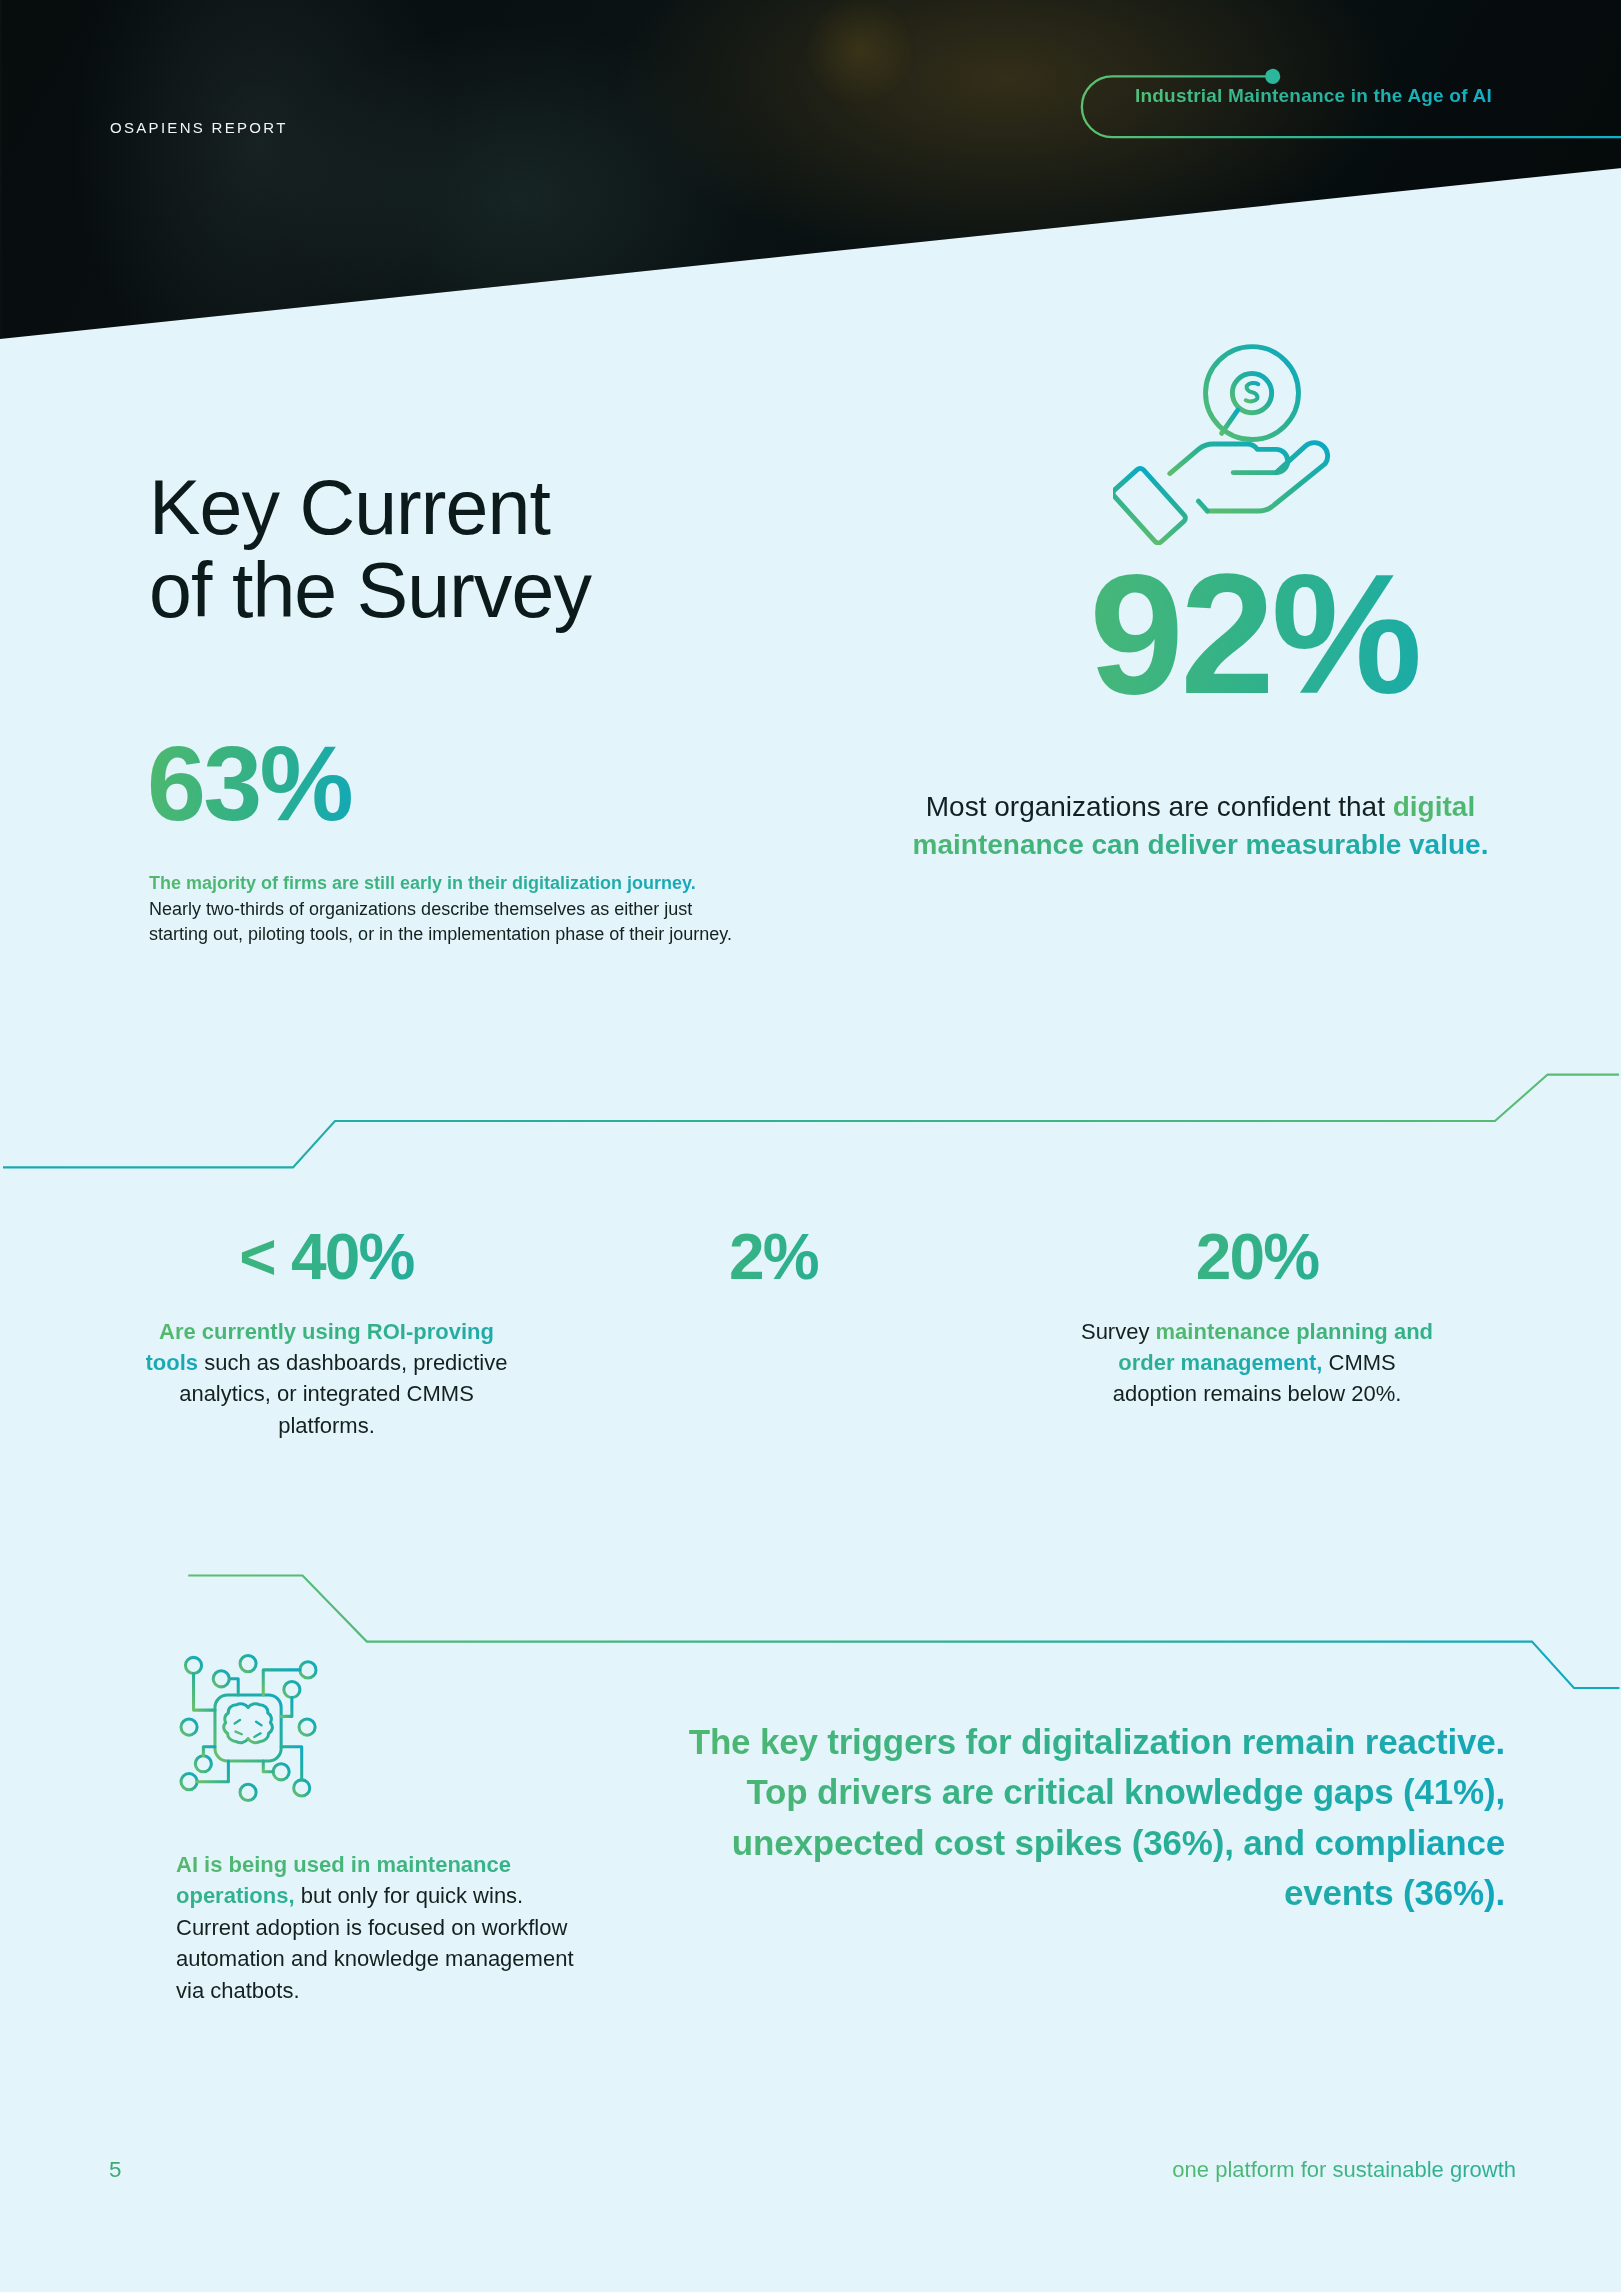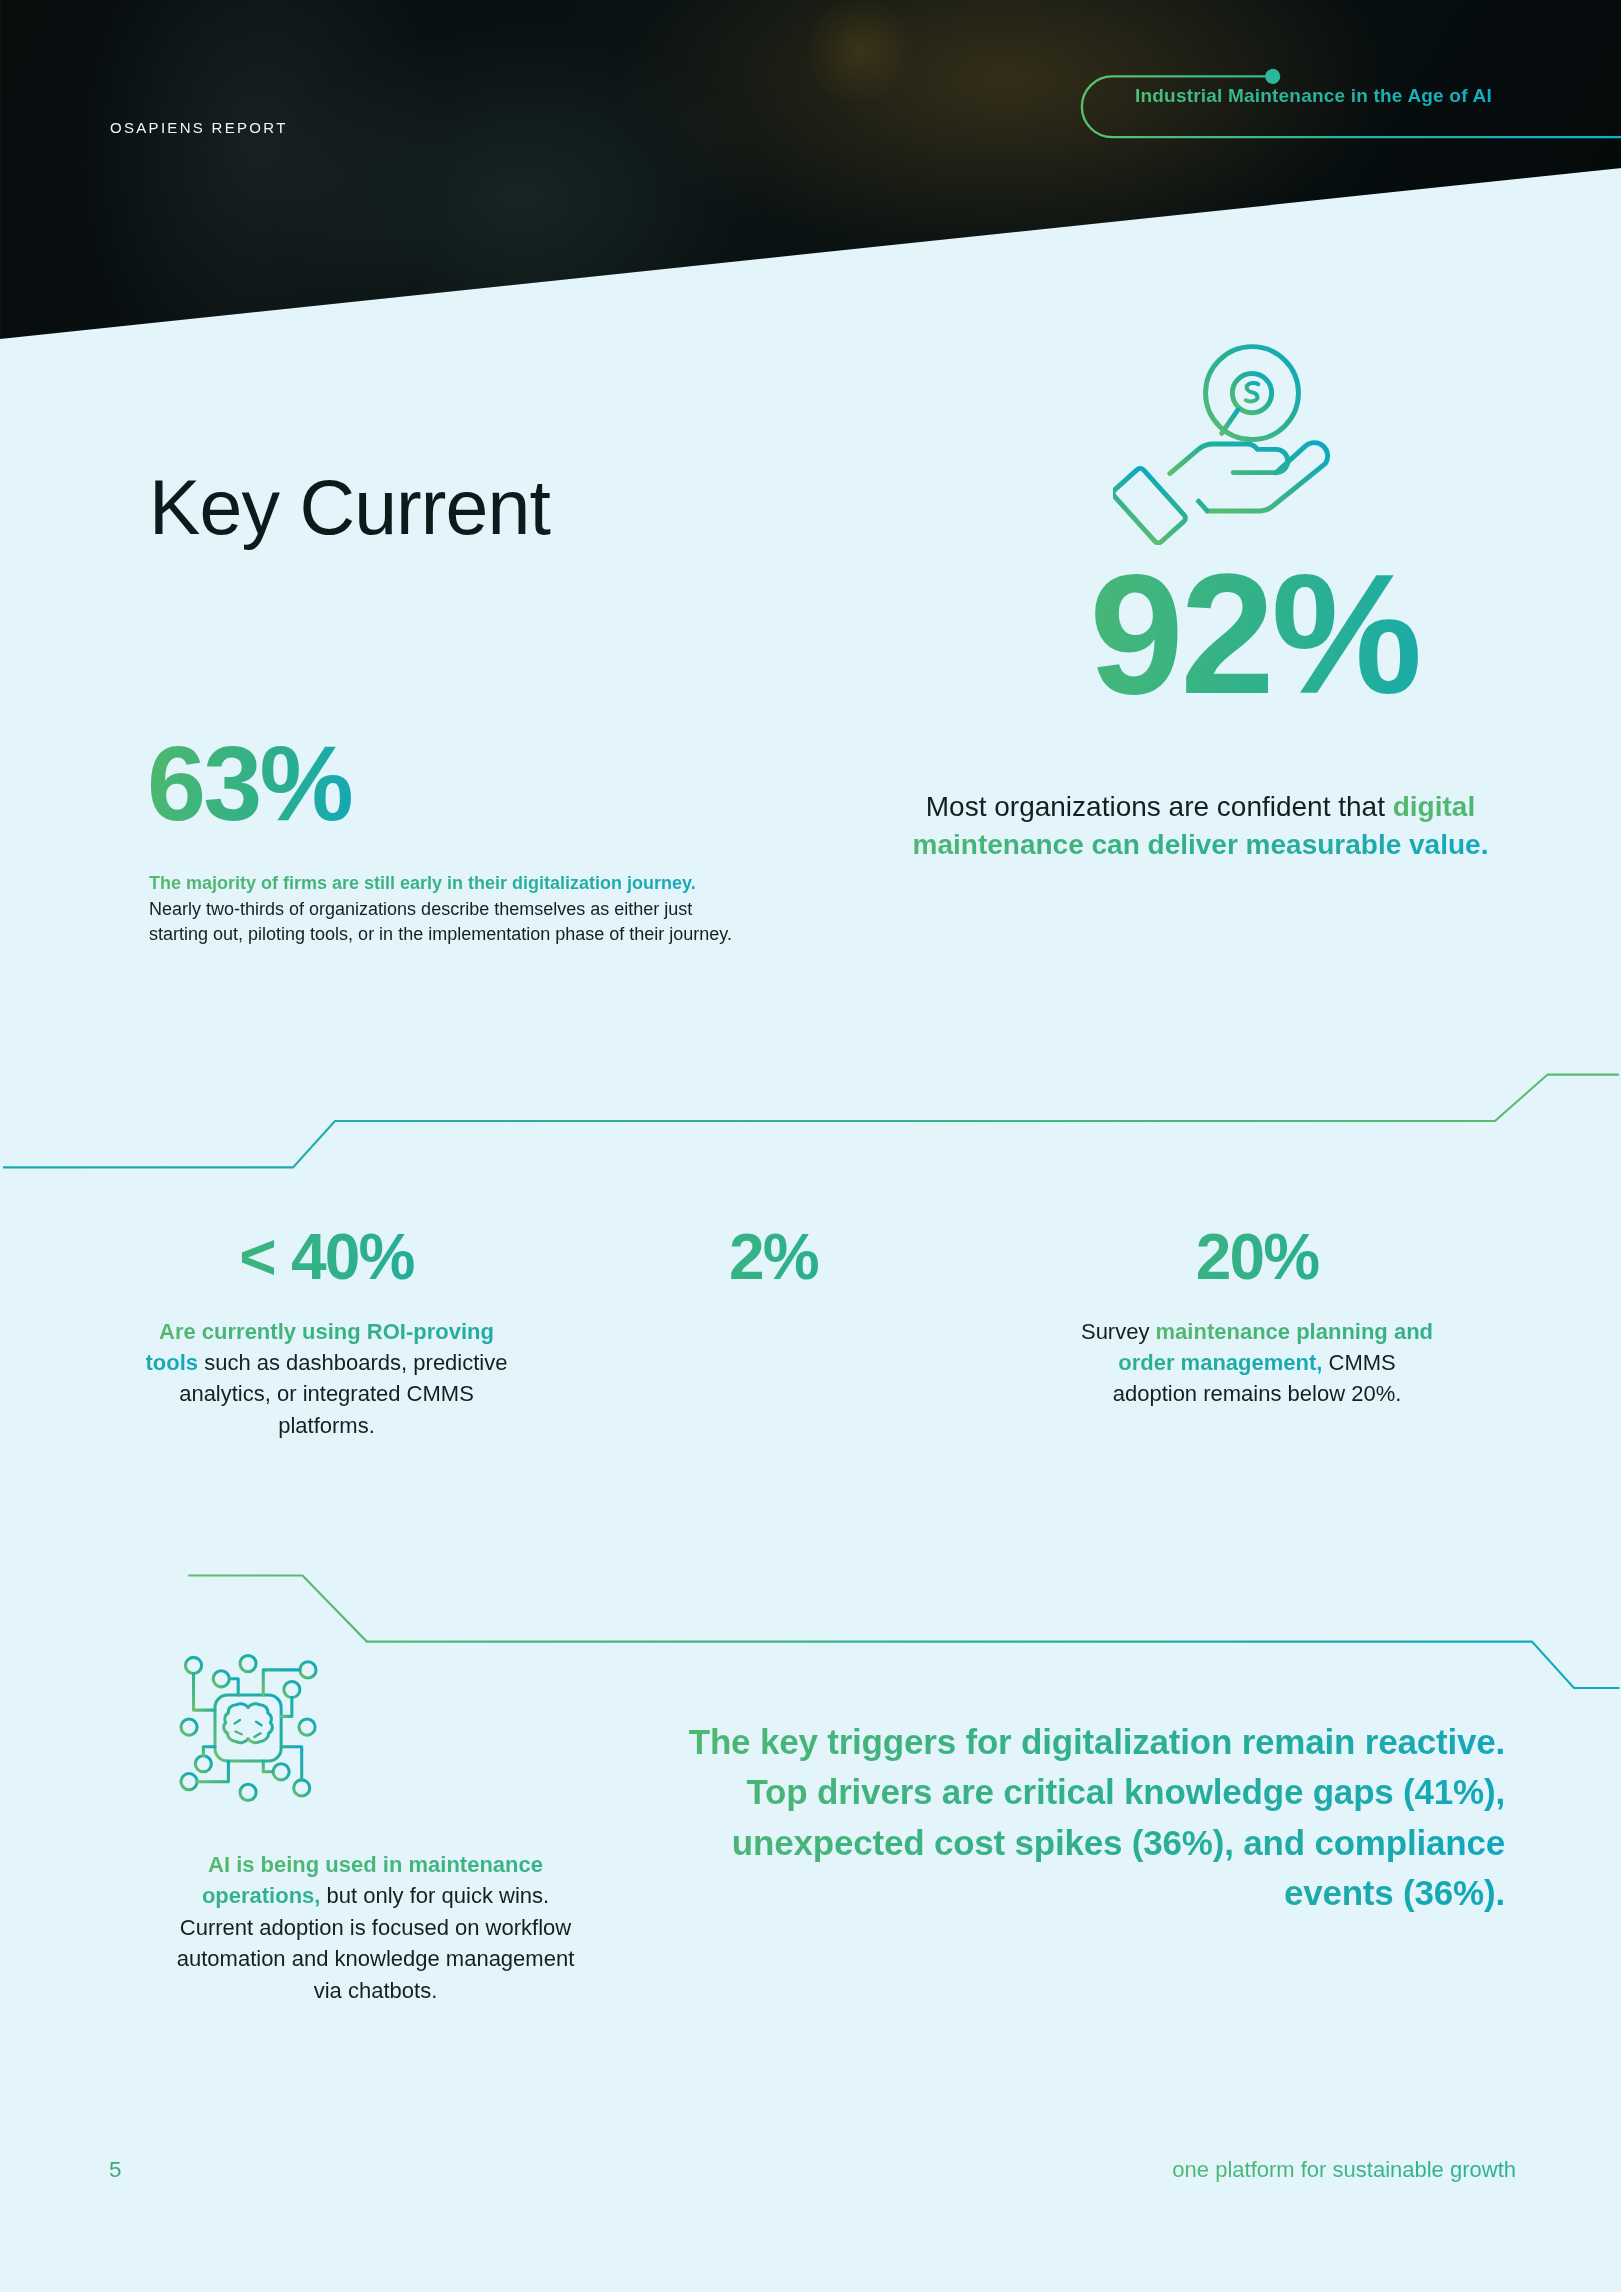--- a/index.html
+++ b/index.html
@@ -106,21 +106,21 @@
   }
   .col-text{margin-top:27px;font-size:22px;line-height:1.42;color:#14211f;}
   .col.c2 .col-text{width:270px;margin-left:auto;margin-right:auto;}
   .col.c3 .col-text{width:356px;margin-left:auto;margin-right:auto;}
   .col.c1 .col-text{width:387px;margin-left:auto;margin-right:auto;}
 
   
   .icon-ai{position:absolute;left:161px;top:1652px;}
   .ai-text{
     position:absolute;left:176px;top:1849px;width:399px;
-    font-size:22px;line-height:1.43;color:#14211f;text-align:center;
+    font-size:22px;line-height:1.43;color:#14211f;text-align:left;
   }
   .closing{
     position:absolute;left:627px;top:1717px;width:878px;text-align:right;
     font-size:35px;line-height:1.44;font-weight:700;letter-spacing:-0.2px;
     background:linear-gradient(100deg,#54b86c 0%,#2fb08d 52%,#10a6bd 100%);
     -webkit-background-clip:text;background-clip:text;color:transparent;
   }
 
   
   .footer-num{
@@ -152,20 +152,21 @@
         </linearGradient>
       </defs>
       <path d="M215,42 L36,42 A34,34 0 0 0 36,110 L620,110" fill="none" stroke="url(#bg1)" stroke-width="2.6"></path>
       <circle cx="216" cy="42" r="8.5" fill="#2bb79c"></circle>
     </svg>
     <div class="badge-label">Industrial Maintenance in the Age of AI</div>
   </div>
 
   <h1 class="page-title">
     <span>Key Current</span>
+    <span>of the Survey</span>
   </h1>
 
   <div class="icon-money">
     <svg width="278" height="210" viewBox="0 0 310 235">
       <defs>
         <linearGradient id="gi1" x1="0" y1="1" x2="1" y2="0">
           <stop offset="0" stop-color="#5cbd6d"></stop>
           <stop offset="0.55" stop-color="#28b095"></stop>
           <stop offset="1" stop-color="#0aa9c4"></stop>
         </linearGradient>

